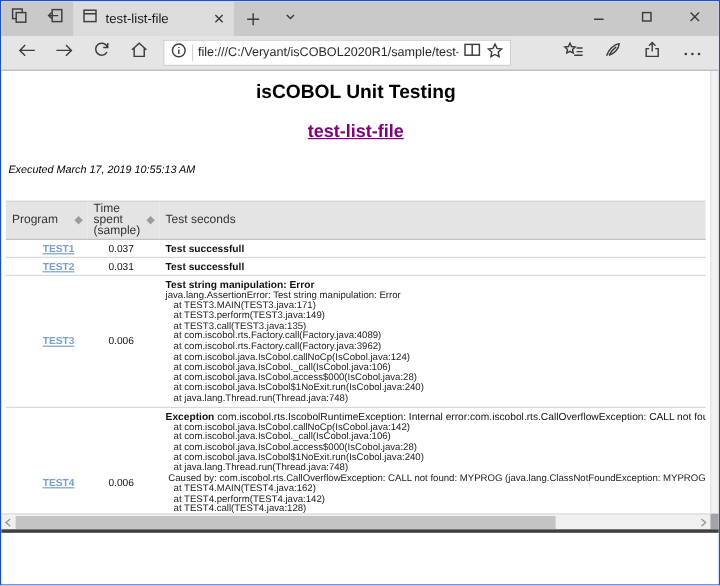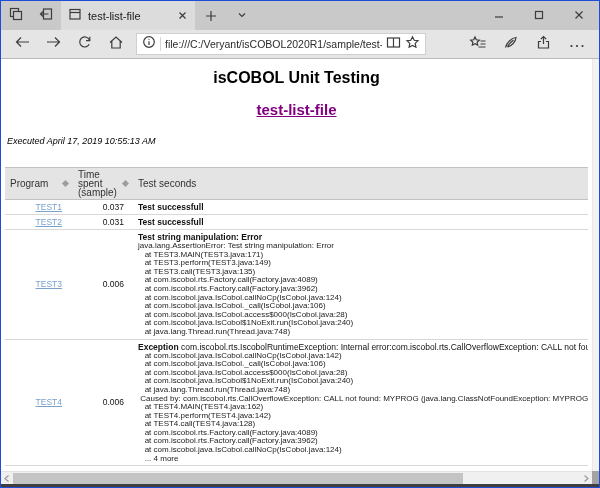--- a/index.html
+++ b/index.html
@@ -30,21 +30,21 @@
   }
   .addr-divider { width:1px; height:14px; background:#d5d5d5; }
   .addr-url { flex:1; font-size:10.5px; color:#2b2b2b; white-space:nowrap; overflow:hidden; }
   .toolbar-right { margin-left:auto; display:flex; }
   .tb-icon { width:33px; height:28px; display:flex; align-items:center; justify-content:center; }
 
   svg.ic { stroke:#3c3c3c; fill:none; stroke-width:1.2; }
   svg.ic.fill { fill:#3c3c3c; stroke:none; }
 
   
-  .viewport { position:relative; height:425px; background:#a3a3a3; overflow:hidden; }
+  .viewport { position:relative; height:382px; background:#a3a3a3; overflow:hidden; }
   .page { position:absolute; top:0; left:0; right:7px; bottom:13px; overflow:hidden; background:#fff; }
 
   .vstrip { position:absolute; top:0; right:0; bottom:13px; width:7px; background:#f2f2f2; border-left:1px solid #e8e8e8; }
   .hscroll { position:absolute; left:0; right:7px; bottom:0; height:13px; background:#f0f0f0; border-top:1px solid #e3e3e3; }
   .hs-arrow { position:absolute; top:0; width:12px; height:13px; display:flex; align-items:center; justify-content:center; }
   .hs-left { left:0; } .hs-right { right:0; }
   .hs-thumb { position:absolute; left:12px; top:1px; width:450px; height:11px; background:#c4c4c4; }
 
   .bottom-edge { height:3px; background:#3f3f3f; }
 
@@ -62,22 +62,22 @@
     background:#e4e4e4; border-top:1px solid #c2c2c2; border-bottom:1px solid #c2c2c2;
     font-weight:normal; font-size:10px; color:#333; text-align:left;
     padding:2px 5px; height:23px; vertical-align:middle; cursor:pointer;
   }
   .hdr { display:flex; justify-content:space-between; align-items:center; }
   .hdr-2l { line-height:9px; }
   .diamond { width:5px; height:5px; background:#9d9d9d; transform:rotate(45deg); flex:none; margin-left:4px; }
 
   tbody td { border-bottom:1px solid #d8d8d8; font-size:8.5px; vertical-align:middle; padding:2px 5px; }
   td.program { text-align:right; padding-right:11px; }
-  td.program a { color:#7aa0cc; text-decoration:underline; }
-  td.time { text-align:right; padding-right:9px; color:#111; }
+  td.program a { color:#7aa0cc; text-decoration:underline;font-weight:bold; }
+  td.time { text-align:center; padding-right:9px; color:#111; }
   td.result { color:#111; }
   .res-title { font-weight:bold; font-size:8.5px; line-height:10px; white-space:pre; }
   .res-title .rest { font-weight:normal; }
   .trace { font-size:8px; line-height:8.6px; white-space:pre; color:#222; }
 </style>
 </head>
 <body>
 
 <div class="window">
 
@@ -225,21 +225,21 @@
 
   <div class="viewport">
     <div class="page">
 
       <div class="report-title">isCOBOL Unit Testing</div>
 
       <div class="report-link-row">
         <a class="report-link" href="#">test-list-file</a>
       </div>
 
-      <div class="executed">Executed April 17, 2019 10:55:13 AM</div>
+      <div class="executed">Executed March 17, 2019 10:55:13 AM</div>
 
       <div class="tablewrap">
         <table class="results">
           <colgroup>
               <col class="c-prog">
               <col class="c-time">
               <col class="c-res">
             </colgroup>
           <thead>
             <tr>

